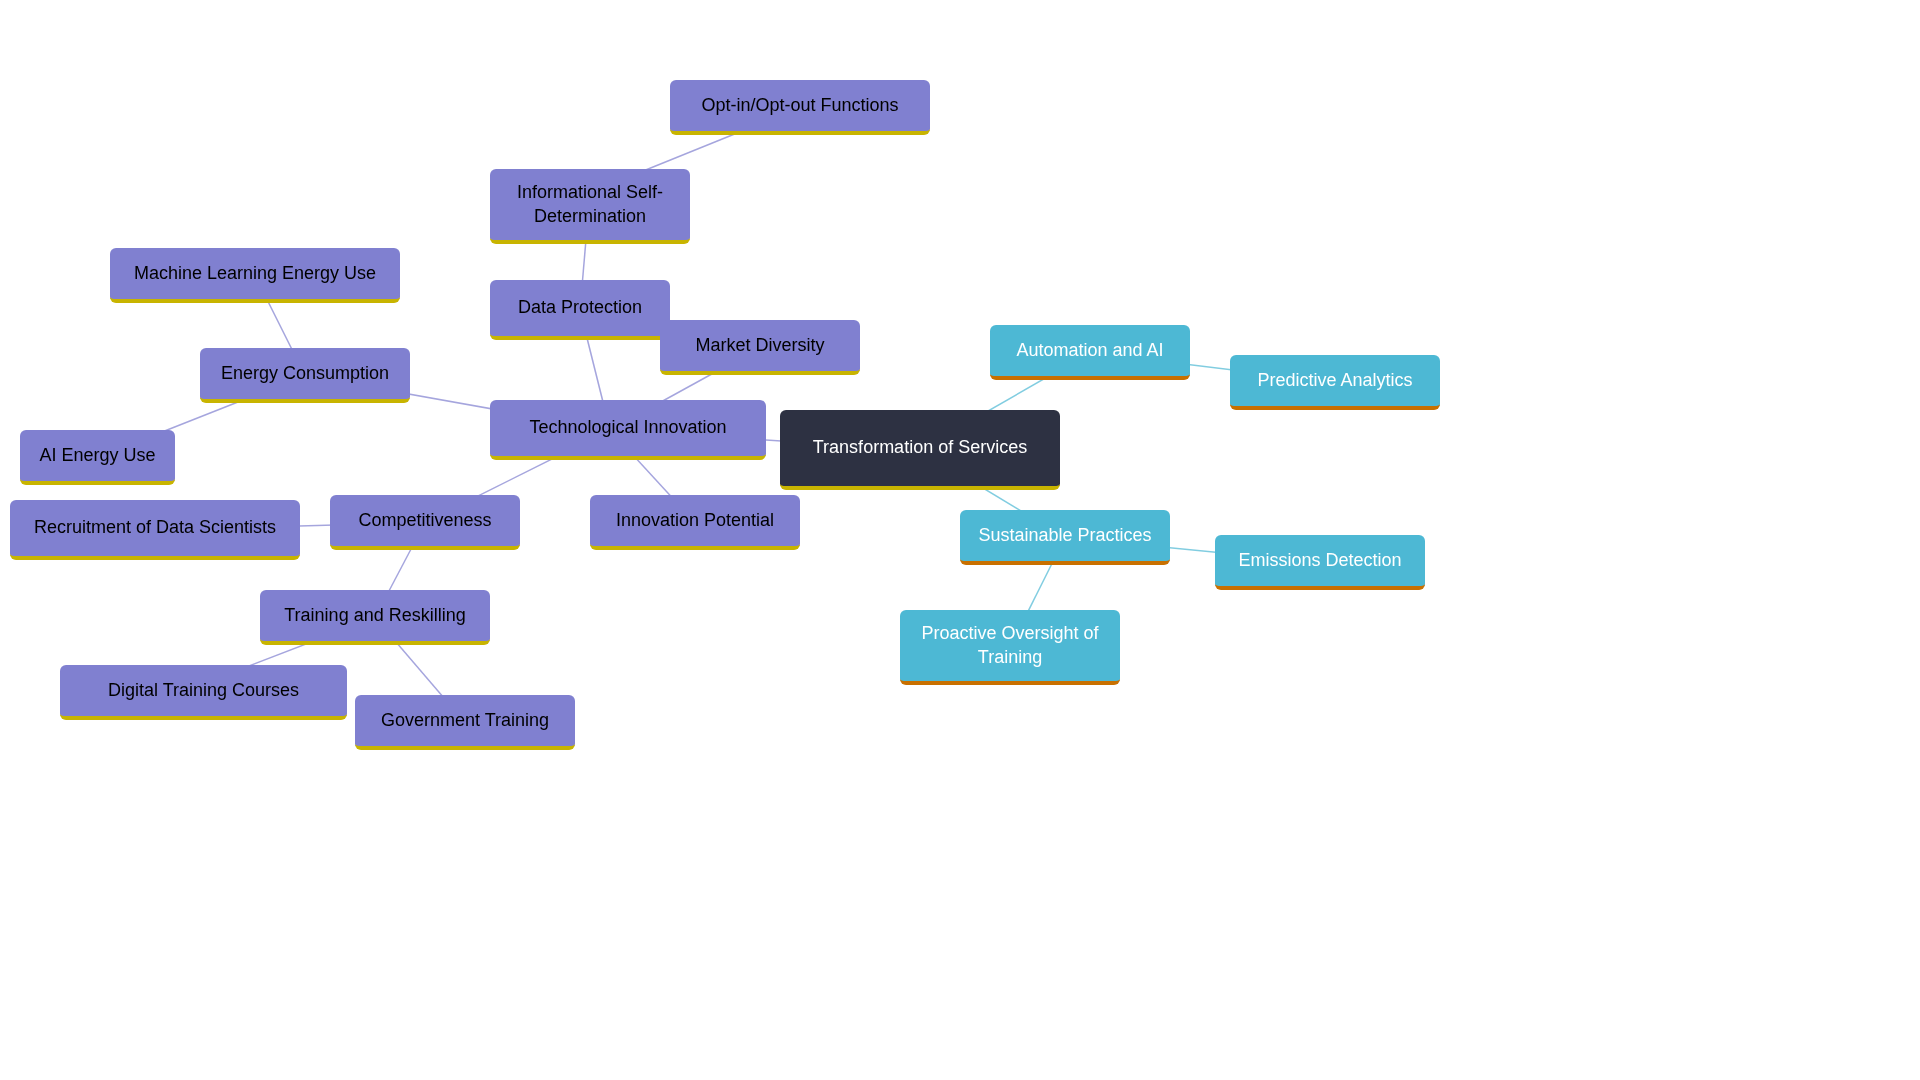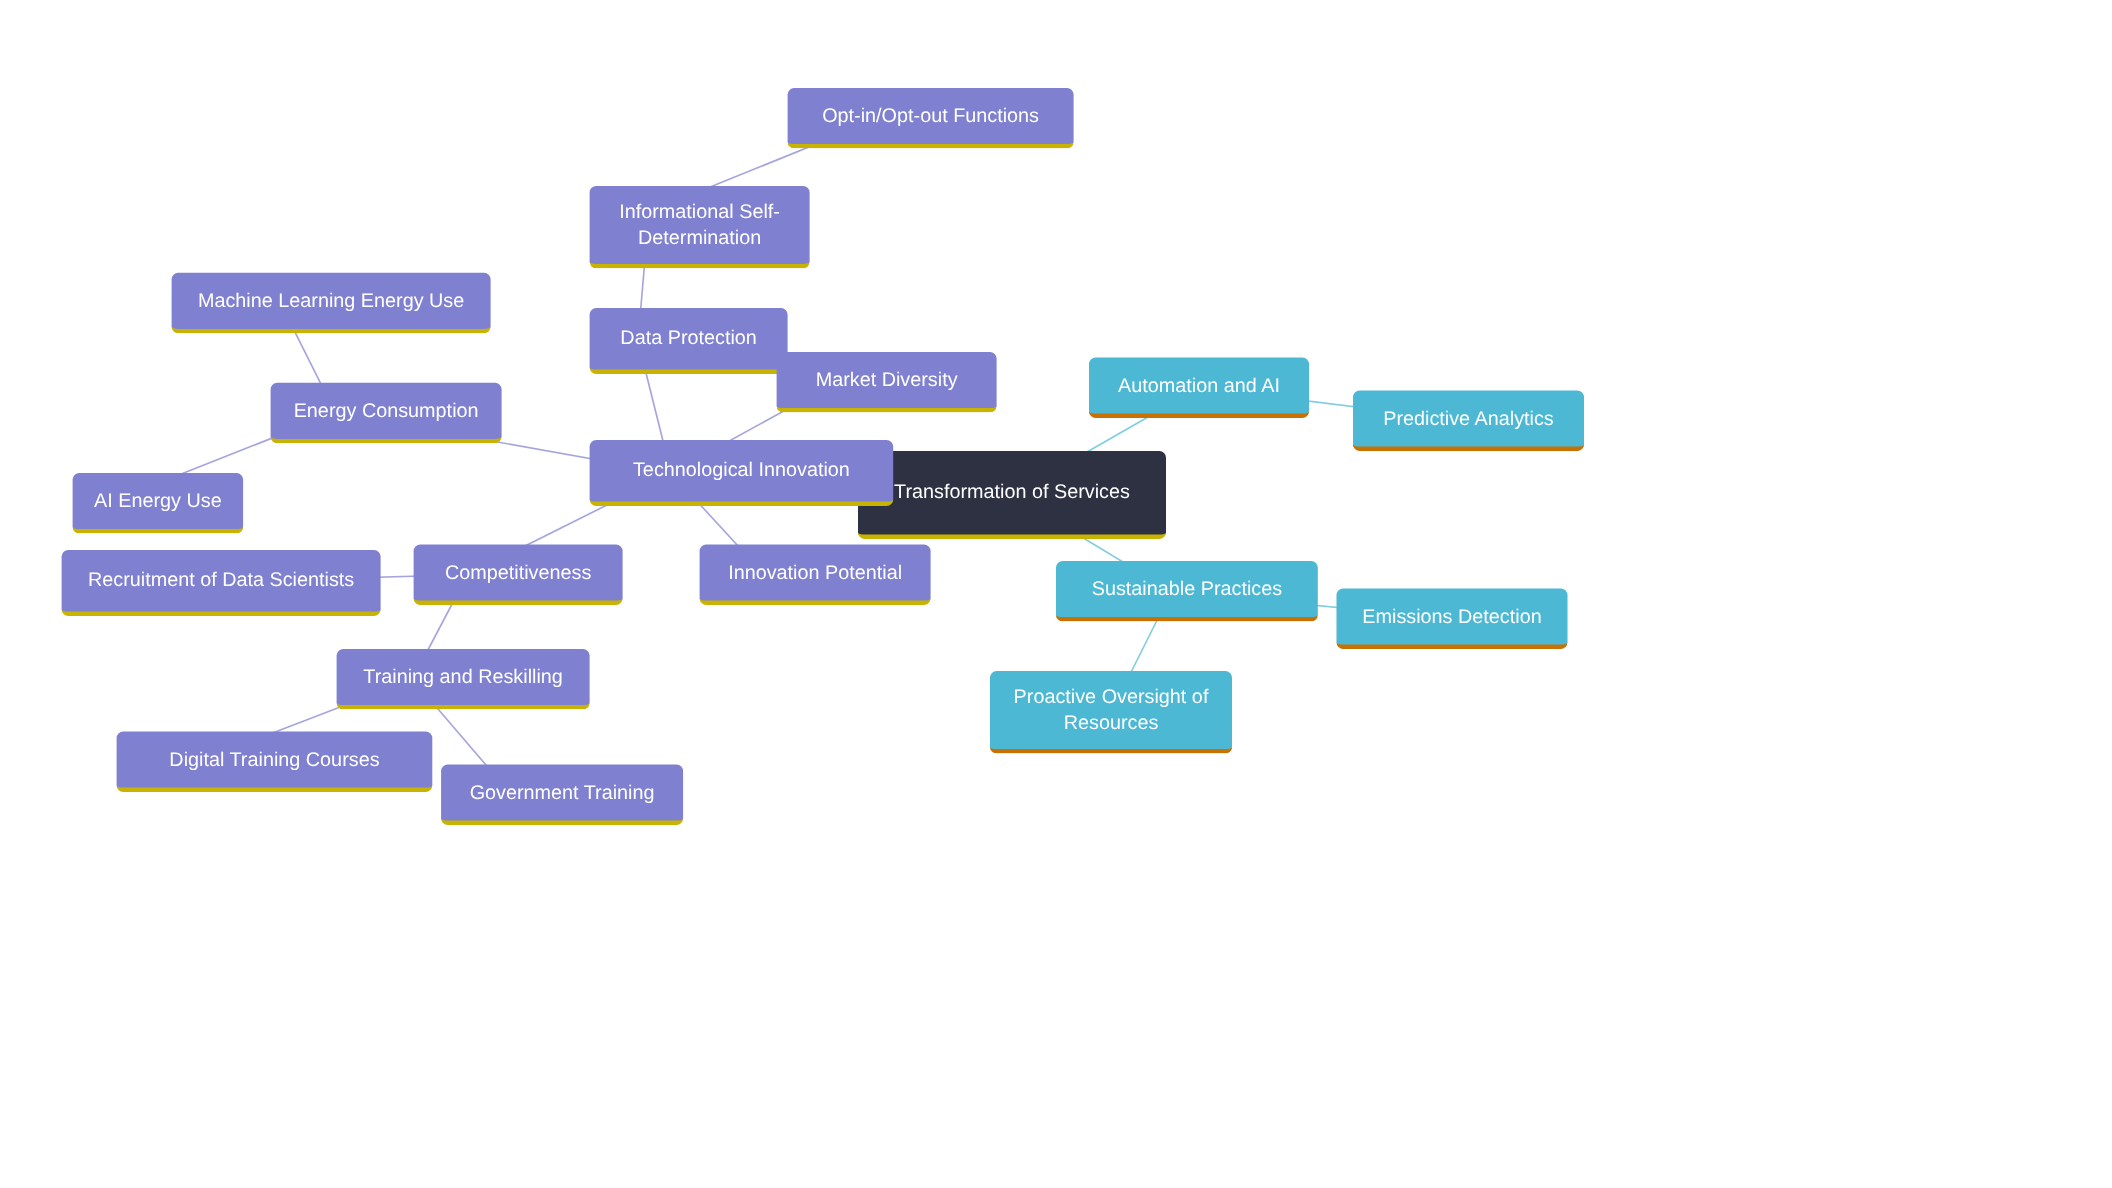--- a/index.html
+++ b/index.html
@@ -32,23 +32,22 @@
       justify-content: center;
       text-align: center;
       font-size: 18px;
       font-weight: 500;
       padding: 12px 18px;
       z-index: 2;
       line-height: 1.3;
     }
     .node-purple {
       background: #8080d0;
-      color: #ffffff;
+      color: #000000;
       border-bottom: 4px solid #c8b400;
-      margin-left: 46px;
     }
     .node-dark {
       background: #2d3142;
       color: #ffffff;
       border-bottom: 4px solid #c8b400;
     }
     .node-cyan {
       background: #4db8d4;
       color: #ffffff;
       border-bottom: 4px solid #c87000;
@@ -98,17 +97,17 @@
     <div class="node node-purple" style="left: 110px; top: 248px; width: 290px; min-height: 55px;">Machine Learning Energy Use</div>
     <div class="node node-purple" style="left: 20px; top: 430px; width: 155px; min-height: 55px;">AI Energy Use</div>
     <div class="node node-purple" style="left: 330px; top: 495px; width: 190px; min-height: 55px;">Competitiveness</div>
     <div class="node node-purple" style="left: 10px; top: 500px; width: 290px; min-height: 60px;">Recruitment of Data Scientists</div>
     <div class="node node-purple" style="left: 590px; top: 495px; width: 210px; min-height: 55px;">Innovation Potential</div>
     <div class="node node-purple" style="left: 260px; top: 590px; width: 230px; min-height: 55px;">Training and Reskilling</div>
     <div class="node node-purple" style="left: 60px; top: 665px; width: 287px; min-height: 55px;">Digital Training Courses</div>
     <div class="node node-purple" style="left: 355px; top: 695px; width: 220px; min-height: 55px;">Government Training</div>
     <div class="node node-cyan" style="left: 990px; top: 325px; width: 200px; min-height: 55px;">Automation and AI</div>
     <div class="node node-cyan" style="left: 1230px; top: 355px; width: 210px; min-height: 55px;">Predictive Analytics</div>
-    <div class="node node-cyan" style="left: 960px; top: 510px; width: 238px; min-height: 55px;">Sustainable Practices</div>
+    <div class="node node-cyan" style="left: 960px; top: 510px; width: 210px; min-height: 55px;">Sustainable Practices</div>
     <div class="node node-cyan" style="left: 1215px; top: 535px; width: 210px; min-height: 55px;">Emissions Detection</div>
     <div class="node node-cyan" style="left: 900px; top: 610px; width: 220px; min-height: 75px;">Proactive Oversight of
-Resources</div>
+Training</div>
   </div>
 
 </body></html>

